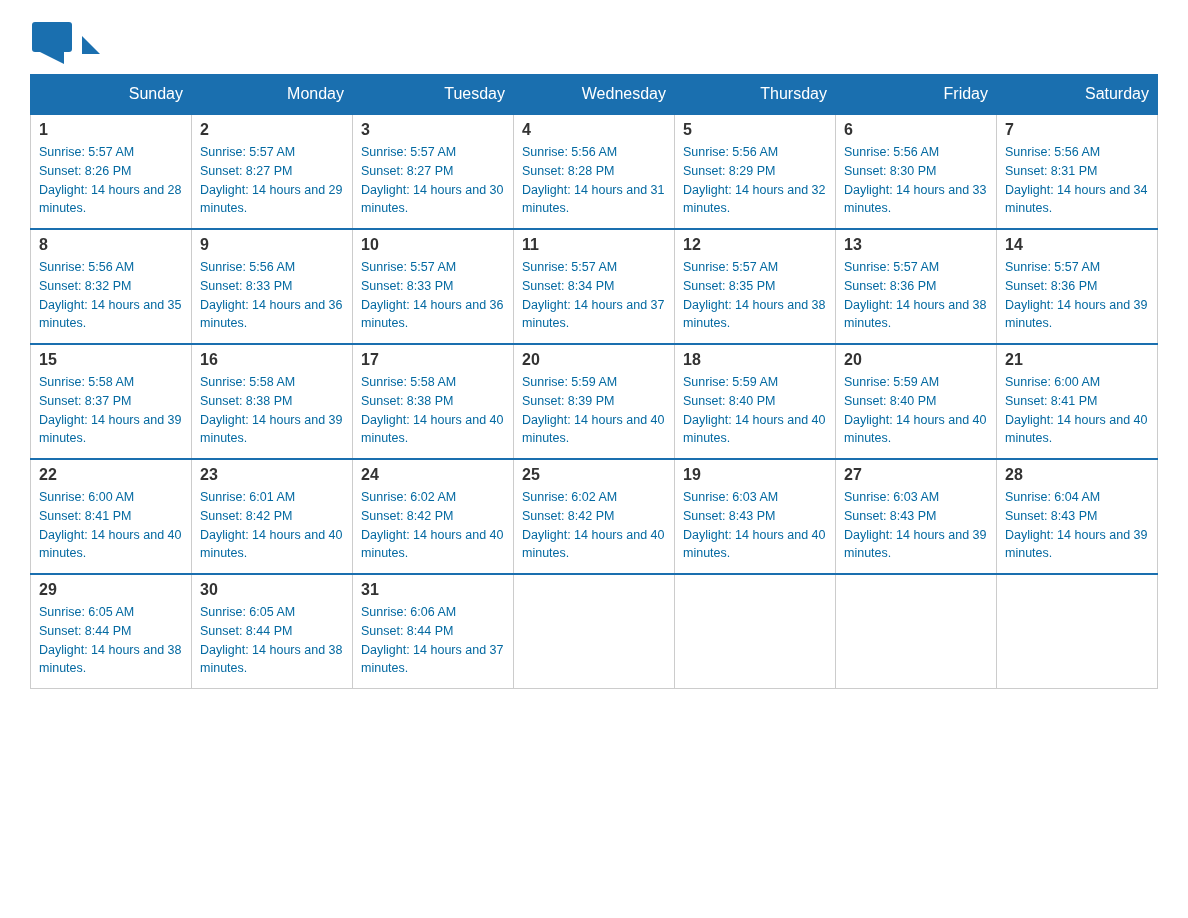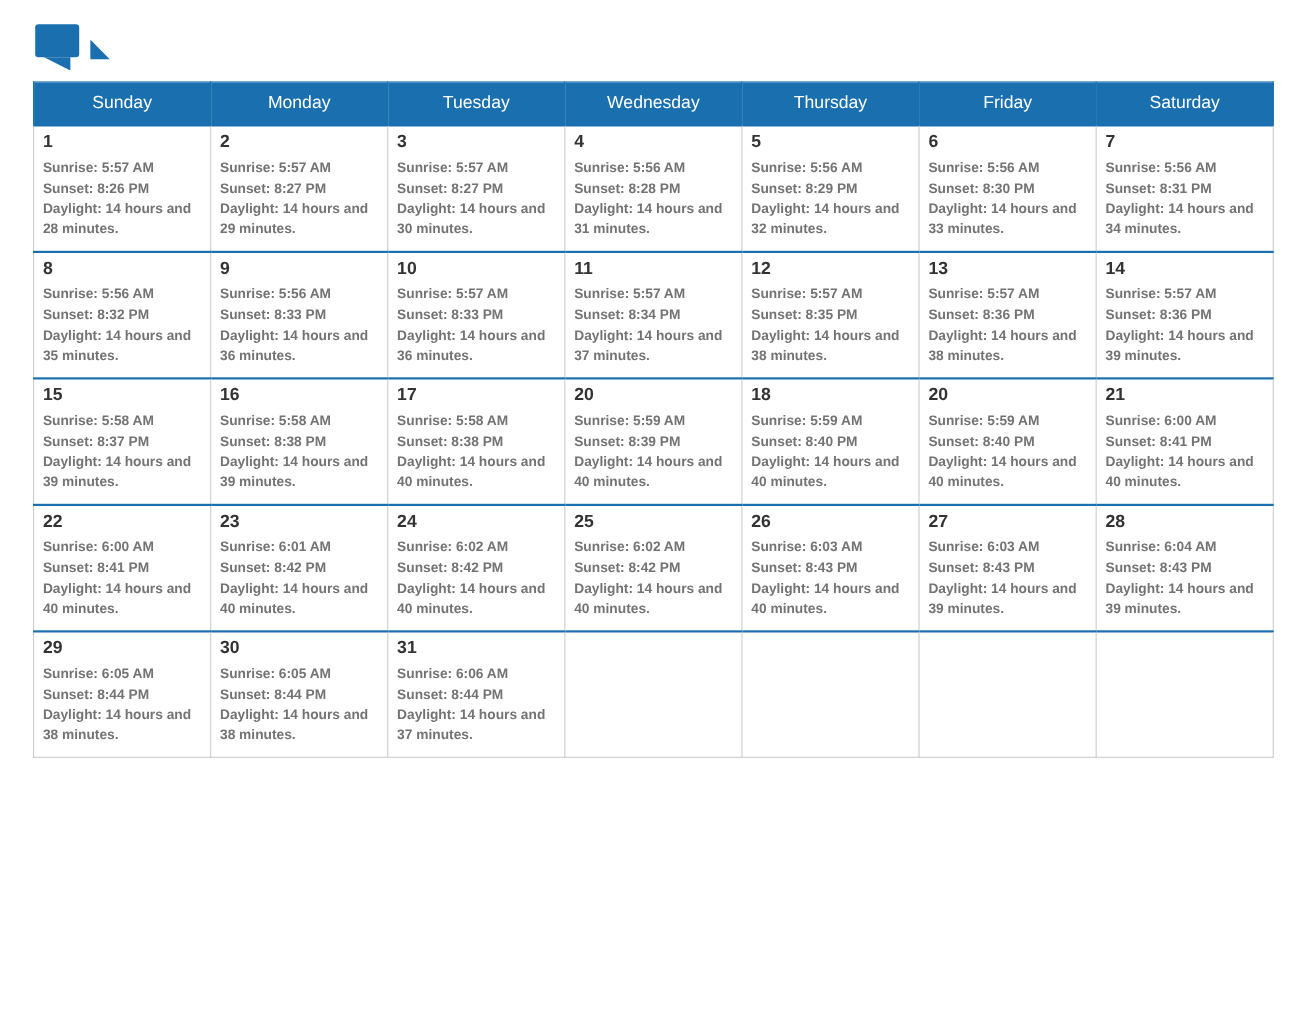--- a/index.html
+++ b/index.html
@@ -34,21 +34,21 @@
       width: 100%;
       border-collapse: collapse;
       margin-top: 10px;
     }
     .calendar th {
       background: #1a6faf;
       color: #fff;
       font-size: 16px;
       font-weight: normal;
       padding: 10px 8px;
-      text-align: center;
+      text-align: right;
       border: 1px solid #1a6faf;
     }
     .calendar td {
       vertical-align: top;
       padding: 6px 8px 10px 8px;
       border: 1px solid #ccc;
       font-size: 12.5px;
       color: #333;
       width: 14.28%;
       min-height: 90px;
@@ -59,22 +59,21 @@
     .day-num {
       font-size: 16px;
       font-weight: bold;
       color: #333;
       display: block;
       margin-bottom: 4px;
     }
     .day-info {
       font-size: 12.5px;
       line-height: 1.5;
-      color: #737373;
-      font-weight: bold;
+      color: #0369a1;
     }
     .empty-cell {
       background: #fff;
     }
     .logo-block {
       display: flex;
       flex-direction: column;
     }
     .logo-top {
       display: flex;
@@ -322,21 +321,21 @@
       </td>
         <td>
         <span class="day-num">25</span>
         <div class="day-info">
           Sunrise: 6:02 AM<br>
           Sunset: 8:42 PM<br>
           Daylight: 14 hours and 40 minutes.
         </div>
       </td>
         <td>
-        <span class="day-num">26</span>
+        <span class="day-num">19</span>
         <div class="day-info">
           Sunrise: 6:03 AM<br>
           Sunset: 8:43 PM<br>
           Daylight: 14 hours and 40 minutes.
         </div>
       </td>
         <td>
         <span class="day-num">27</span>
         <div class="day-info">
           Sunrise: 6:03 AM<br>

